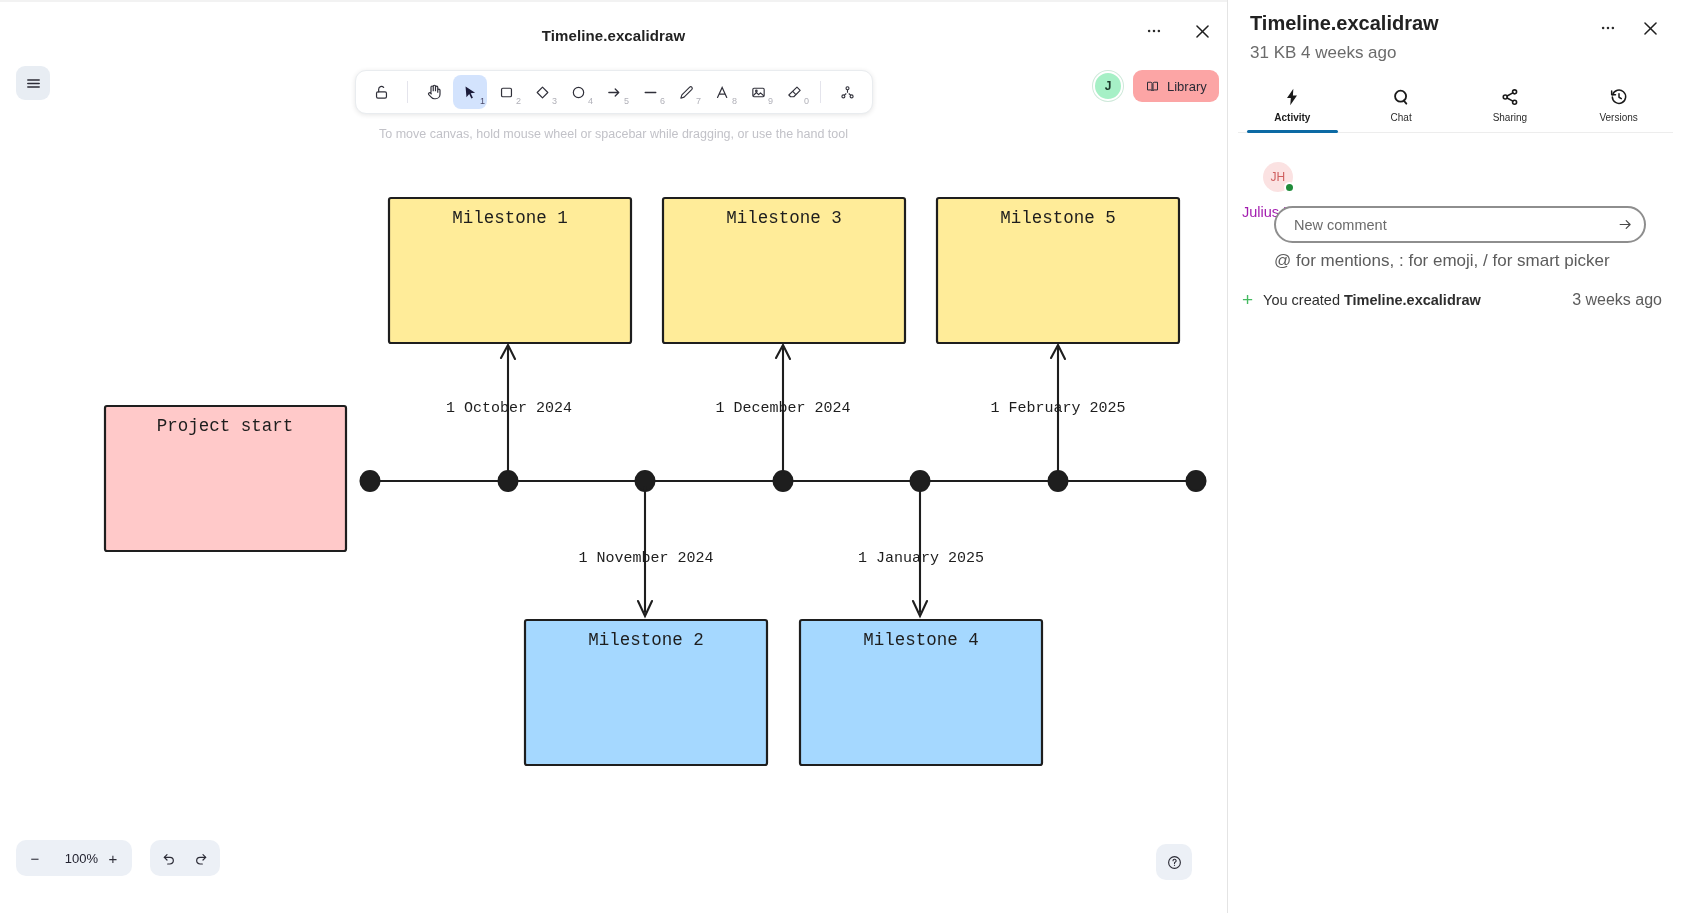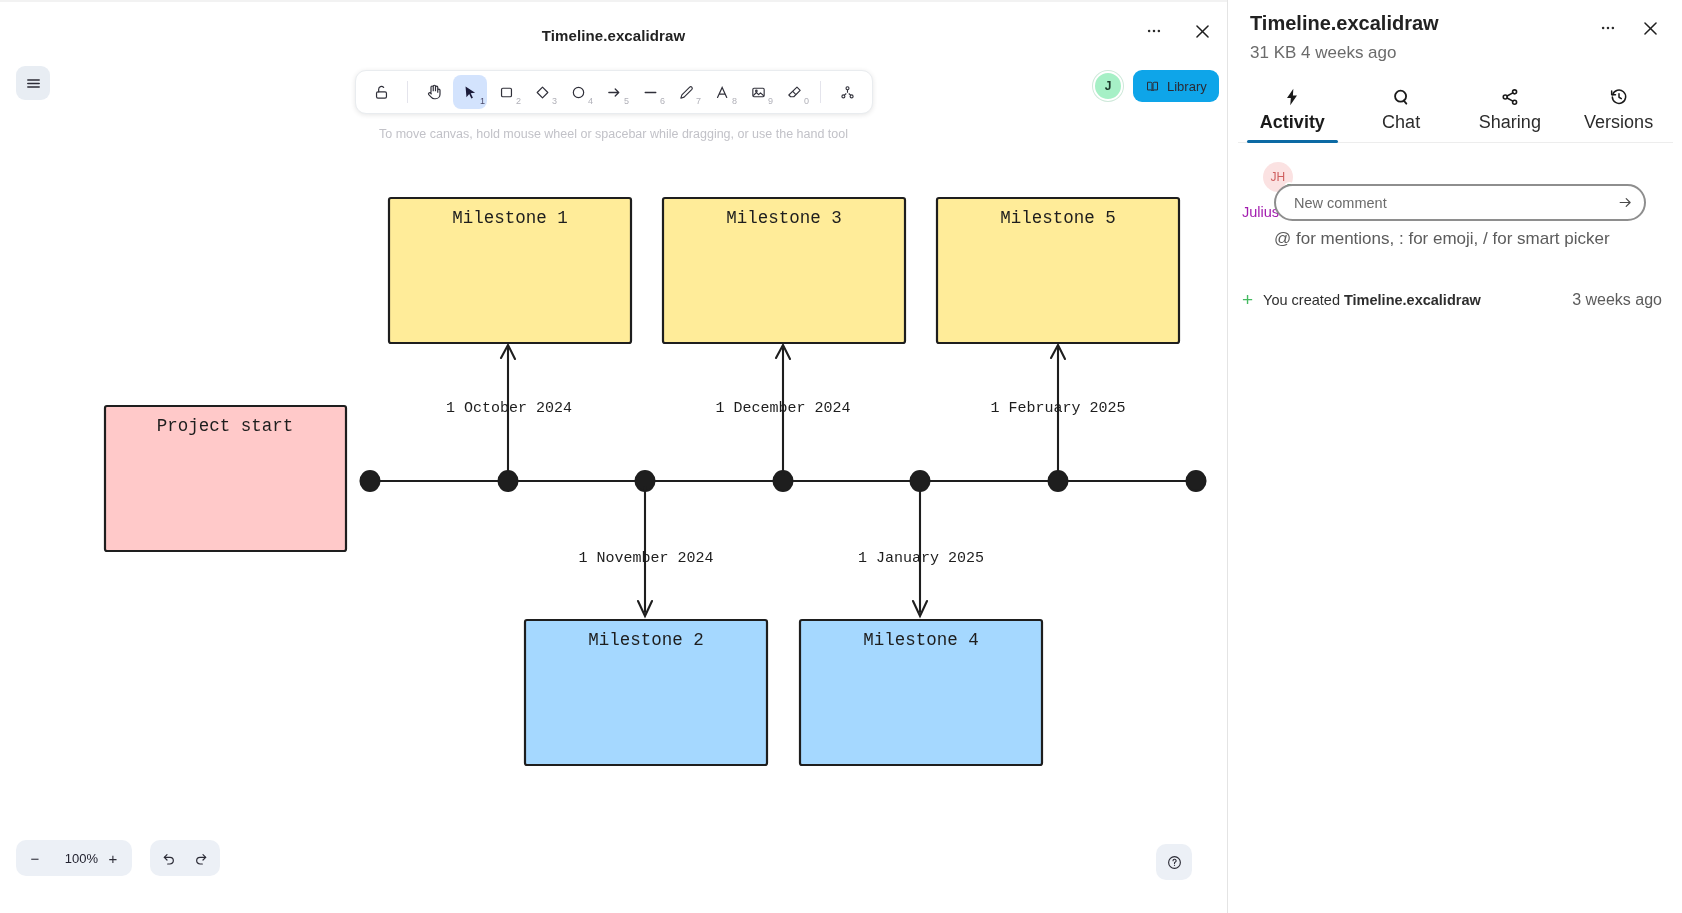--- a/index.html
+++ b/index.html
@@ -88,21 +88,21 @@
     position: absolute; top: 71px; left: 1093px;
     width: 30px; height: 30px; border-radius: 50%;
     background: #a6f0c6; border: 2px solid #ffffff;
     box-shadow: 0 0 0 1px #cfe9da;
     display: flex; align-items: center; justify-content: center;
     font-size: 12px; font-weight: 700; color: #1c3a2a; cursor: pointer;
   }
   .library-btn {
     position: absolute; top: 70px; left: 1133px;
     height: 32px; padding: 8px 12px;
-    background: #0ea5e9; border-radius: 9px;
+    background: #fca5a5; border-radius: 9px;
     display: flex; align-items: center; gap: 7px;
     font-size: 13px; color: #2b2b36; cursor: pointer;
   }
 
   
   .zoom-island {
     position: absolute; left: 16px; bottom: 37px;
     height: 36px; background: #ecf0f6; border-radius: 10px;
     display: flex; align-items: center; padding: 0 4px;
   }
@@ -175,21 +175,21 @@
     display: flex;
     border-bottom: 1px solid #ededed;
   }
   .tab {
     flex: 1;
     display: flex; flex-direction: column; align-items: center;
     gap: 5px; padding: 9px 0 9px;
     cursor: pointer; position: relative;
     color: #2c2c2c;
   }
-  .tab .tlabel { font-size: 18px; }
+  .tab .tlabel { font-size: 10px; }
   .tab.active .tlabel { font-weight: 700; color: #1a1a1a; }
   .tab.active::after {
     content: ""; position: absolute; left: 8%; right: 8%; bottom: -1px;
     height: 3px; background: #0c6aa4; border-radius: 2px;
   }
 
   .author-row {
     position: absolute; left: 14px; top: 162px;
     display: flex; align-items: center; gap: 12px; flex-direction: column;
   }
@@ -200,21 +200,21 @@
     display: flex; align-items: center; justify-content: center;
     font-size: 12px; color: #cf5f5f; font-weight: 500;
   }
   .presence-dot {
     position: absolute; right: -2px; bottom: -1px;
     width: 11px; height: 11px; border-radius: 50%;
     background: #1f8b3a; border: 2px solid #ffffff;
   }
   .author-name { font-size: 14.5px; color: #a21caf; }
 
-  .comment-wrap { position: absolute; left: 46px; top: 184px; width: 372px; }
+  .comment-wrap { position: absolute; left: 46px; top: 206px; width: 372px; }
   .comment-box {
     width: 100%; height: 37px;
     border: 2px solid #8e8e8e; border-radius: 19px;
     display: flex; align-items: center;
     padding: 0 6px 0 16px;
     background: #ffffff;
   }
   .comment-input {
     flex: 1; border: 0; outline: 0; background: transparent;
     font-size: 14.5px; color: #2b2b2b;

